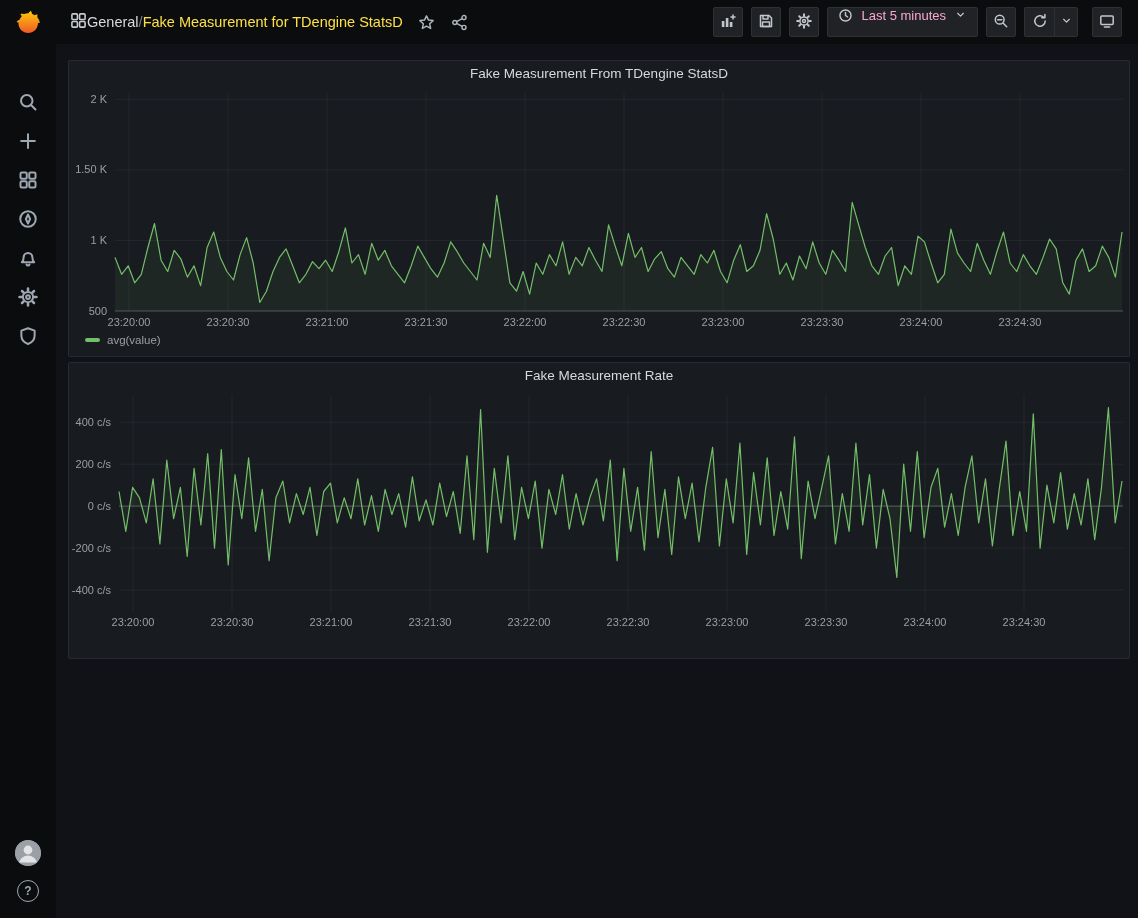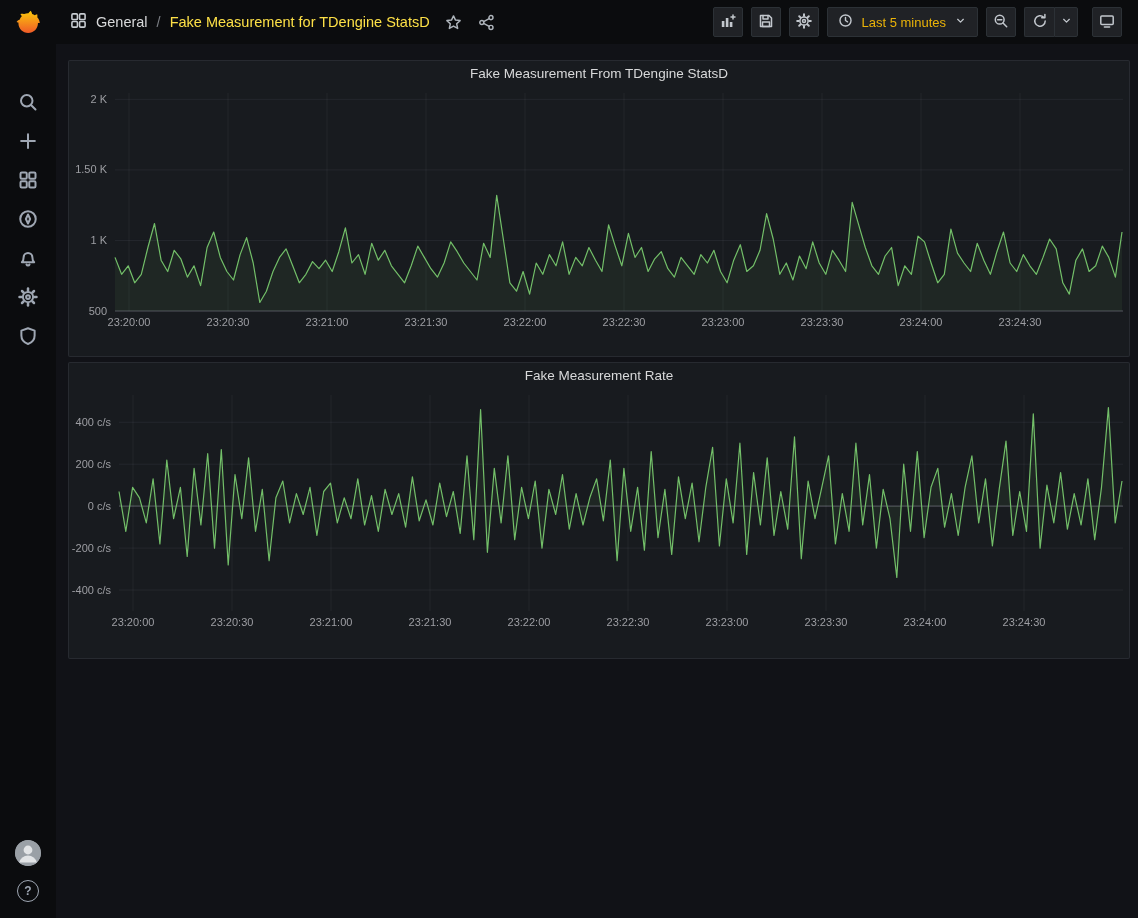--- a/index.html
+++ b/index.html
@@ -14,34 +14,34 @@
   .side-icons{position:absolute;top:92px;left:0;width:56px;display:flex;flex-direction:column;align-items:center;gap:15px;}
   .side-item{width:24px;height:24px;display:flex;align-items:center;justify-content:center;cursor:pointer;}
   .side-item svg{stroke:#9fa7b3;fill:none;stroke-width:1.6;stroke-linecap:round;stroke-linejoin:round;}
   .side-bottom{position:absolute;bottom:16px;left:0;width:56px;display:flex;flex-direction:column;align-items:center;gap:14px;}
   .avatar{width:26px;height:26px;border-radius:50%;overflow:hidden;background:#9aa0a6;position:relative;cursor:pointer;}
   .help-circle{width:20px;height:20px;border:1.6px solid #9fa7b3;border-radius:50%;color:#9fa7b3;
     display:flex;align-items:center;justify-content:center;font-size:12px;font-weight:bold;cursor:pointer;}
   
   .navbar{position:absolute;left:56px;top:0;right:0;height:44px;background:#0b0c0e;
     display:flex;align-items:center;padding:0 16px 0 14px;box-sizing:border-box;z-index:4;}
-  .breadcrumb{display:flex;align-items:center;gap:9px;color:#d8d9da;font-size:14.5px;}
+  .breadcrumb{display:flex;align-items:center;color:#d8d9da;font-size:14.5px;}
   .crumb-icon svg{stroke:#c7ccd1;fill:none;stroke-width:1.5;}
   .crumb-section{cursor:pointer;}
   .crumb-sep{color:#7b7e84;}
   .crumb-title{color:#fde047;cursor:pointer;}
   .nav-mini-icons{display:flex;align-items:center;gap:16px;margin-left:15px;}
   .mini-icon{width:17px;height:17px;cursor:pointer;display:flex;align-items:center;justify-content:center;}
   .mini-icon svg{stroke:#aeb4bb;fill:none;stroke-width:1.4;stroke-linejoin:round;stroke-linecap:round;}
   .nav-right{margin-left:auto;display:flex;align-items:center;gap:8px;}
   .icon-btn{height:30px;min-width:30px;box-sizing:border-box;background:#202226;border:1px solid #2c3136;border-radius:2px;
     display:flex;align-items:center;justify-content:center;cursor:pointer;padding:0;}
   .icon-btn svg{stroke:#c2c7cd;fill:none;stroke-width:1.5;stroke-linecap:round;stroke-linejoin:round;}
   .time-btn{height:30px;box-sizing:border-box;background:#202226;border:1px solid #2c3136;border-radius:2px;
-    display:flex;align-items:center;gap:8px;padding:0 10px;cursor:pointer;color:#eab308;font-size:13px;}
+    display:flex;align-items:flex-start;gap:8px;padding:0 10px;cursor:pointer;color:#f9a8d4;font-size:13px;}
   .time-btn svg{stroke:#c2c7cd;fill:none;stroke-width:1.5;stroke-linecap:round;stroke-linejoin:round;}
   .btn-pair{display:flex;}
   .btn-pair .icon-btn:first-child{border-radius:2px 0 0 2px;border-right:none;}
   .btn-pair .icon-btn:last-child{border-radius:0 2px 2px 0;min-width:24px;}
   .tv-gap{margin-left:6px;}
   
   .panel{position:absolute;left:68px;width:1062px;height:297px;background:#181b1f;
     border:1px solid rgba(204,204,220,0.09);border-radius:2px;box-sizing:border-box;}
   #panel1{top:60px;}
   #panel2{top:362px;}
@@ -298,20 +298,24 @@
       <line x1="46" y1="84.89967637540454" x2="1054" y2="84.89967637540454" stroke="rgba(204,204,220,0.07)" stroke-width="1"></line>
       <text x="38" y="88.39967637540454" text-anchor="end" fill="#9d9ea3" font-size="11px" font-family="&quot;Liberation Sans&quot;,sans-serif">1.50 K</text>
       <line x1="46" y1="155.44983818770228" x2="1054" y2="155.44983818770228" stroke="rgba(204,204,220,0.07)" stroke-width="1"></line>
       <text x="38" y="158.94983818770228" text-anchor="end" fill="#9d9ea3" font-size="11px" font-family="&quot;Liberation Sans&quot;,sans-serif">1 K</text>
       <line x1="46" y1="226" x2="1054" y2="226" stroke="rgba(204,204,220,0.07)" stroke-width="1"></line>
       <text x="38" y="229.5" text-anchor="end" fill="#9d9ea3" font-size="11px" font-family="&quot;Liberation Sans&quot;,sans-serif">500</text>
       <line x1="46" y1="226" x2="1054" y2="226" stroke="rgba(204,204,220,0.18)" stroke-width="1.6"></line>
       <path d="M46.0,226.0L46.0,172.4L52.6,189.3L59.2,180.8L65.7,197.8L72.3,189.3L78.9,162.5L85.5,138.5L92.1,175.2L98.7,186.5L105.2,165.3L111.8,173.8L118.4,192.1L125.0,180.8L131.6,200.6L138.1,162.5L144.7,147.0L151.3,172.4L157.9,186.5L164.5,195.0L171.1,169.6L177.6,152.6L184.2,178.0L190.8,217.5L197.4,206.2L204.0,186.5L210.5,172.4L217.1,163.9L223.7,180.8L230.3,197.8L236.9,189.3L243.5,176.6L250.0,183.7L256.6,175.2L263.2,186.5L269.8,166.7L276.4,142.8L282.9,178.0L289.5,169.6L296.1,189.3L302.7,158.3L309.3,175.2L315.8,165.3L322.4,180.8L329.0,189.3L335.6,197.8L342.2,180.8L348.8,161.1L355.3,172.4L361.9,183.7L368.5,192.1L375.1,178.0L381.7,156.9L388.2,166.7L394.8,178.0L401.4,186.5L408.0,195.0L414.6,158.3L421.2,172.4L427.7,110.3L434.3,154.0L440.9,197.8L447.5,206.2L454.1,186.5L460.6,209.1L467.2,178.0L473.8,189.3L480.4,169.6L487.0,180.8L493.6,156.9L500.1,189.3L506.7,172.4L513.3,180.8L519.9,162.5L526.5,175.2L533.0,186.5L539.6,139.9L546.2,161.1L552.8,180.8L559.4,148.4L566.0,172.4L572.5,162.5L579.1,186.5L585.7,173.8L592.3,166.7L598.9,183.7L605.4,192.1L612.0,172.4L618.6,180.8L625.2,189.3L631.8,169.6L638.4,178.0L644.9,165.3L651.5,186.5L658.1,197.8L664.7,175.2L671.3,159.7L677.8,186.5L684.4,180.8L691.0,165.3L697.6,128.6L704.2,154.0L710.8,189.3L717.3,178.0L723.9,195.0L730.5,171.0L737.1,183.7L743.7,156.9L750.2,178.0L756.8,189.3L763.4,165.3L770.0,175.2L776.6,186.5L783.2,117.4L789.7,139.9L796.3,162.5L802.9,180.8L809.5,189.3L816.1,171.0L822.6,162.5L829.2,200.6L835.8,180.8L842.4,189.3L849.0,151.2L855.5,156.9L862.1,178.0L868.7,197.8L875.3,189.3L881.9,144.2L888.5,168.1L895.0,178.0L901.6,186.5L908.2,158.3L914.8,175.2L921.4,189.3L927.9,166.7L934.5,147.0L941.1,178.0L947.7,186.5L954.3,169.6L960.9,180.8L967.4,189.3L974.0,172.4L980.6,154.0L987.2,163.9L993.8,197.8L1000.3,209.1L1006.9,175.2L1013.5,163.9L1020.1,186.5L1026.7,180.8L1033.3,161.1L1039.8,172.4L1046.4,192.1L1053.0,147.0L1053.0,226.0Z" fill="#73bf69" fill-opacity="0.08" stroke="none"></path>
       <path d="M46.0,172.4L52.6,189.3L59.2,180.8L65.7,197.8L72.3,189.3L78.9,162.5L85.5,138.5L92.1,175.2L98.7,186.5L105.2,165.3L111.8,173.8L118.4,192.1L125.0,180.8L131.6,200.6L138.1,162.5L144.7,147.0L151.3,172.4L157.9,186.5L164.5,195.0L171.1,169.6L177.6,152.6L184.2,178.0L190.8,217.5L197.4,206.2L204.0,186.5L210.5,172.4L217.1,163.9L223.7,180.8L230.3,197.8L236.9,189.3L243.5,176.6L250.0,183.7L256.6,175.2L263.2,186.5L269.8,166.7L276.4,142.8L282.9,178.0L289.5,169.6L296.1,189.3L302.7,158.3L309.3,175.2L315.8,165.3L322.4,180.8L329.0,189.3L335.6,197.8L342.2,180.8L348.8,161.1L355.3,172.4L361.9,183.7L368.5,192.1L375.1,178.0L381.7,156.9L388.2,166.7L394.8,178.0L401.4,186.5L408.0,195.0L414.6,158.3L421.2,172.4L427.7,110.3L434.3,154.0L440.9,197.8L447.5,206.2L454.1,186.5L460.6,209.1L467.2,178.0L473.8,189.3L480.4,169.6L487.0,180.8L493.6,156.9L500.1,189.3L506.7,172.4L513.3,180.8L519.9,162.5L526.5,175.2L533.0,186.5L539.6,139.9L546.2,161.1L552.8,180.8L559.4,148.4L566.0,172.4L572.5,162.5L579.1,186.5L585.7,173.8L592.3,166.7L598.9,183.7L605.4,192.1L612.0,172.4L618.6,180.8L625.2,189.3L631.8,169.6L638.4,178.0L644.9,165.3L651.5,186.5L658.1,197.8L664.7,175.2L671.3,159.7L677.8,186.5L684.4,180.8L691.0,165.3L697.6,128.6L704.2,154.0L710.8,189.3L717.3,178.0L723.9,195.0L730.5,171.0L737.1,183.7L743.7,156.9L750.2,178.0L756.8,189.3L763.4,165.3L770.0,175.2L776.6,186.5L783.2,117.4L789.7,139.9L796.3,162.5L802.9,180.8L809.5,189.3L816.1,171.0L822.6,162.5L829.2,200.6L835.8,180.8L842.4,189.3L849.0,151.2L855.5,156.9L862.1,178.0L868.7,197.8L875.3,189.3L881.9,144.2L888.5,168.1L895.0,178.0L901.6,186.5L908.2,158.3L914.8,175.2L921.4,189.3L927.9,166.7L934.5,147.0L941.1,178.0L947.7,186.5L954.3,169.6L960.9,180.8L967.4,189.3L974.0,172.4L980.6,154.0L987.2,163.9L993.8,197.8L1000.3,209.1L1006.9,175.2L1013.5,163.9L1020.1,186.5L1026.7,180.8L1033.3,161.1L1039.8,172.4L1046.4,192.1L1053.0,147.0" fill="none" stroke="#73bf69" stroke-width="1.2" stroke-linejoin="round"></path>
     </svg>
+  <div class="legend">
+    <span class="legend-swatch"></span>
+    <span class="legend-label">avg(value)</span>
+  </div>
 </section>
 
 <section class="panel" id="panel2">
   <div class="panel-title">Fake Measurement Rate</div>
   <svg class="chart-svg" id="chart-svg-1" width="1058" height="246">
       <line x1="64" y1="8" x2="64" y2="224" stroke="rgba(204,204,220,0.06)" stroke-width="1"></line>
       <text x="64" y="239" text-anchor="middle" fill="#9d9ea3" font-size="11px" font-family="&quot;Liberation Sans&quot;,sans-serif">23:20:00</text>
       <line x1="163" y1="8" x2="163" y2="224" stroke="rgba(204,204,220,0.06)" stroke-width="1"></line>
       <text x="163" y="239" text-anchor="middle" fill="#9d9ea3" font-size="11px" font-family="&quot;Liberation Sans&quot;,sans-serif">23:20:30</text>
       <line x1="262" y1="8" x2="262" y2="224" stroke="rgba(204,204,220,0.06)" stroke-width="1"></line>

